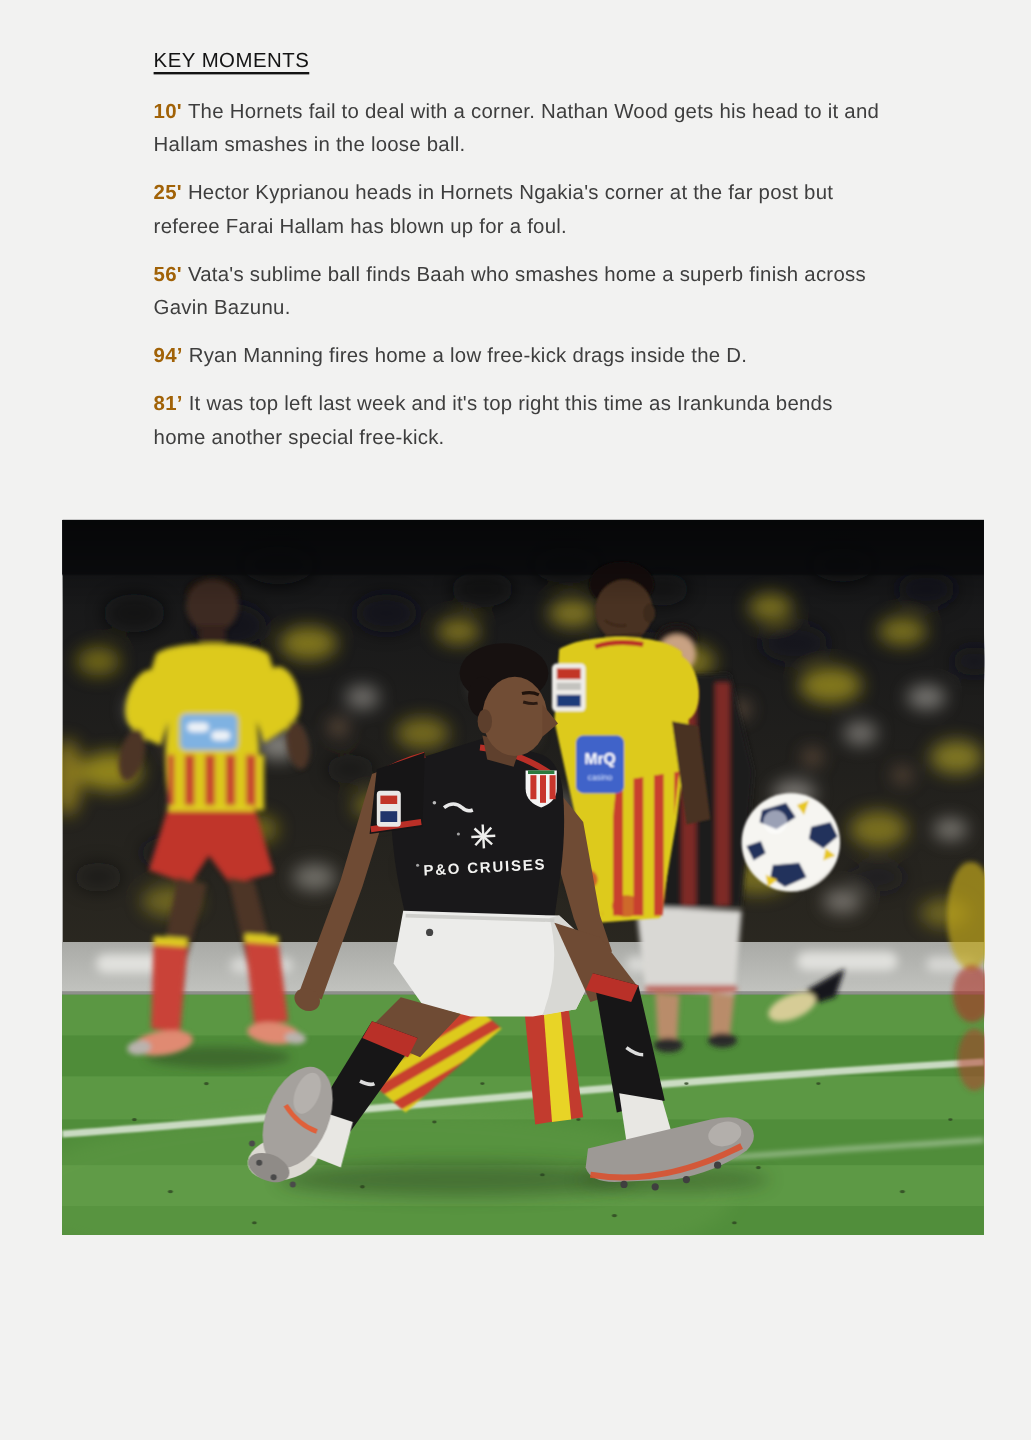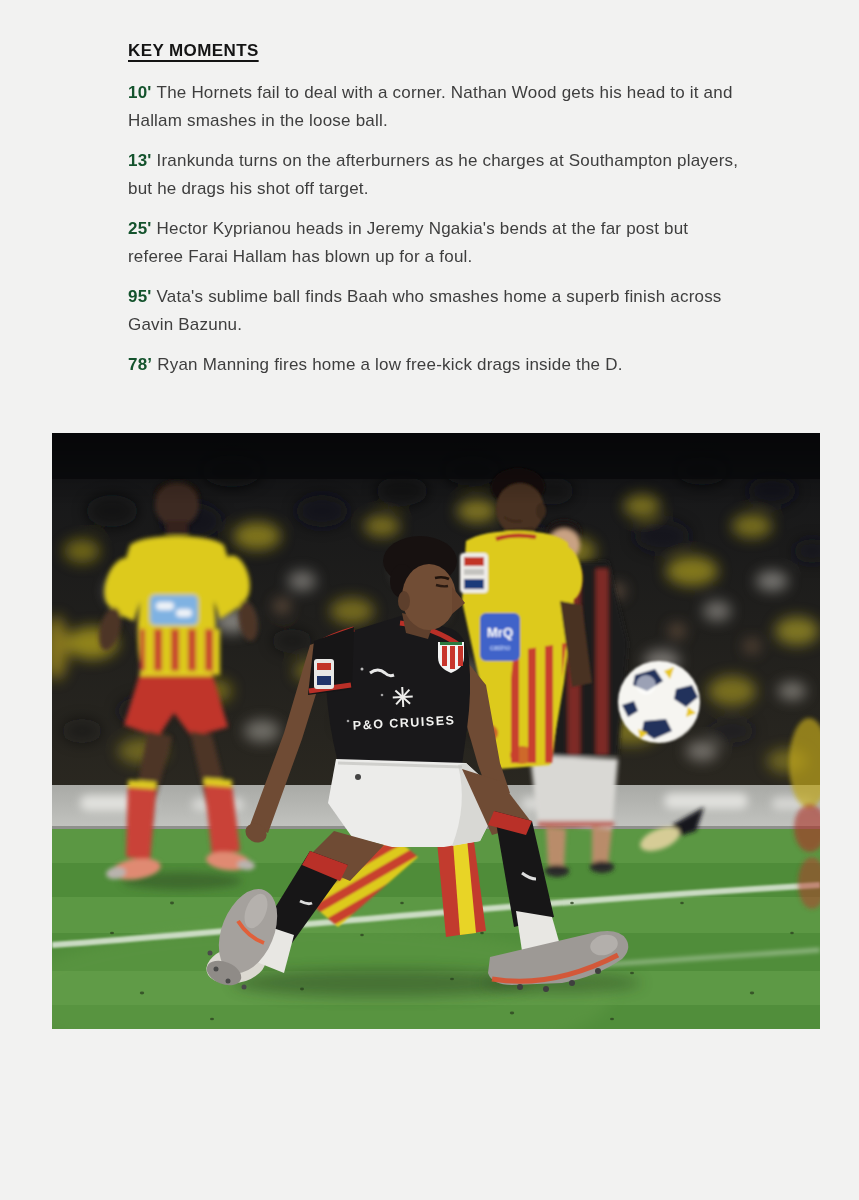--- a/index.html
+++ b/index.html
@@ -2,50 +2,50 @@
 <html><head>
 <meta charset="utf-8">
 <style>
   html,body{margin:0;padding:0;}
   body{
     width:859px;height:1200px;background:#f2f2f1;overflow:hidden;
     font-family:"Liberation Sans", sans-serif;
   }
   .text-col{padding:40px 0 0 128px;width:614px;}
   .km-heading{
-    font-size:17px;line-height:21px;font-weight:700;color:#141414;
+    font-size:17px;line-height:21px;font-weight:400;color:#141414;
     letter-spacing:.4px;margin:0 0 18px 0;
     text-decoration:underline;text-decoration-thickness:2px;text-underline-offset:4px;
   }
   .moment{
     font-size:17px;line-height:28px;color:#3e3e3e;letter-spacing:.2px;
     margin:0 0 12px 0;
   }
-  .moment strong{color:#14532d;margin-right:5px;}
+  .moment strong{color:#a16207;margin-right:5px;}
   .photo{margin:54px 0 0 52px;width:768px;height:596px;padding:0;}
   .photo svg{display:block;}
 </style>
 </head>
 <body>
 
 <main>
   <section class="text-col">
     <h2 class="km-heading">KEY MOMENTS</h2>
     <div id="moments-list">
   <p class="moment"><strong class="t">10'</strong><span class="x">The Hornets fail to deal with a corner. Nathan Wood gets his head to it and Hallam smashes in the loose ball.</span></p>
 
-  <p class="moment"><strong class="t">13'</strong><span class="x">Irankunda turns on the afterburners as he charges at Southampton players, but he drags his shot off target.</span></p>
-
-  <p class="moment"><strong class="t">25'</strong><span class="x">Hector Kyprianou heads in Jeremy Ngakia's bends at the far post but referee Farai Hallam has blown up for a foul.</span></p>
-
-
-  <p class="moment"><strong class="t">95'</strong><span class="x">Vata's sublime ball finds Baah who smashes home a superb finish across Gavin Bazunu.</span></p>
-
-  <p class="moment"><strong class="t">78’</strong><span class="x">Ryan Manning fires home a low free-kick drags inside the D.</span></p>
-
+
+  <p class="moment"><strong class="t">25'</strong><span class="x">Hector Kyprianou heads in Hornets Ngakia's corner at the far post but referee Farai Hallam has blown up for a foul.</span></p>
+
+
+  <p class="moment"><strong class="t">56'</strong><span class="x">Vata's sublime ball finds Baah who smashes home a superb finish across Gavin Bazunu.</span></p>
+
+  <p class="moment"><strong class="t">94’</strong><span class="x">Ryan Manning fires home a low free-kick drags inside the D.</span></p>
+
+  <p class="moment"><strong class="t">81’</strong><span class="x">It was top left last week and it's top right this time as Irankunda bends home another special free-kick.</span></p>
 </div>
   </section>
 
   <figure class="photo">
     <svg width="768" height="596" viewBox="0 0 768 596" xmlns="http://www.w3.org/2000/svg">
       <defs>
         <filter id="b1" x="-30%" y="-30%" width="160%" height="160%">
             <feGaussianBlur stdDeviation="0.8"></feGaussianBlur>
           </filter>
         <filter id="b2" x="-30%" y="-30%" width="160%" height="160%">

